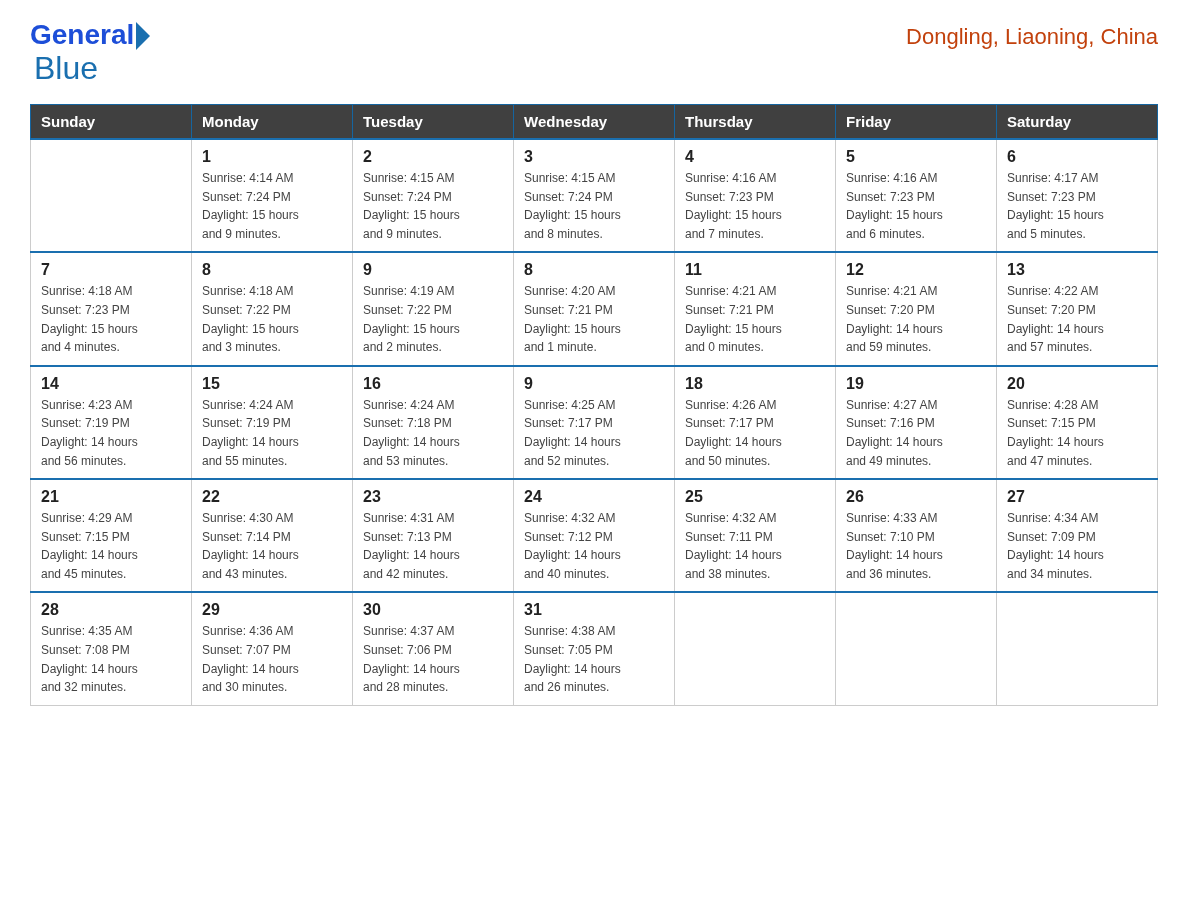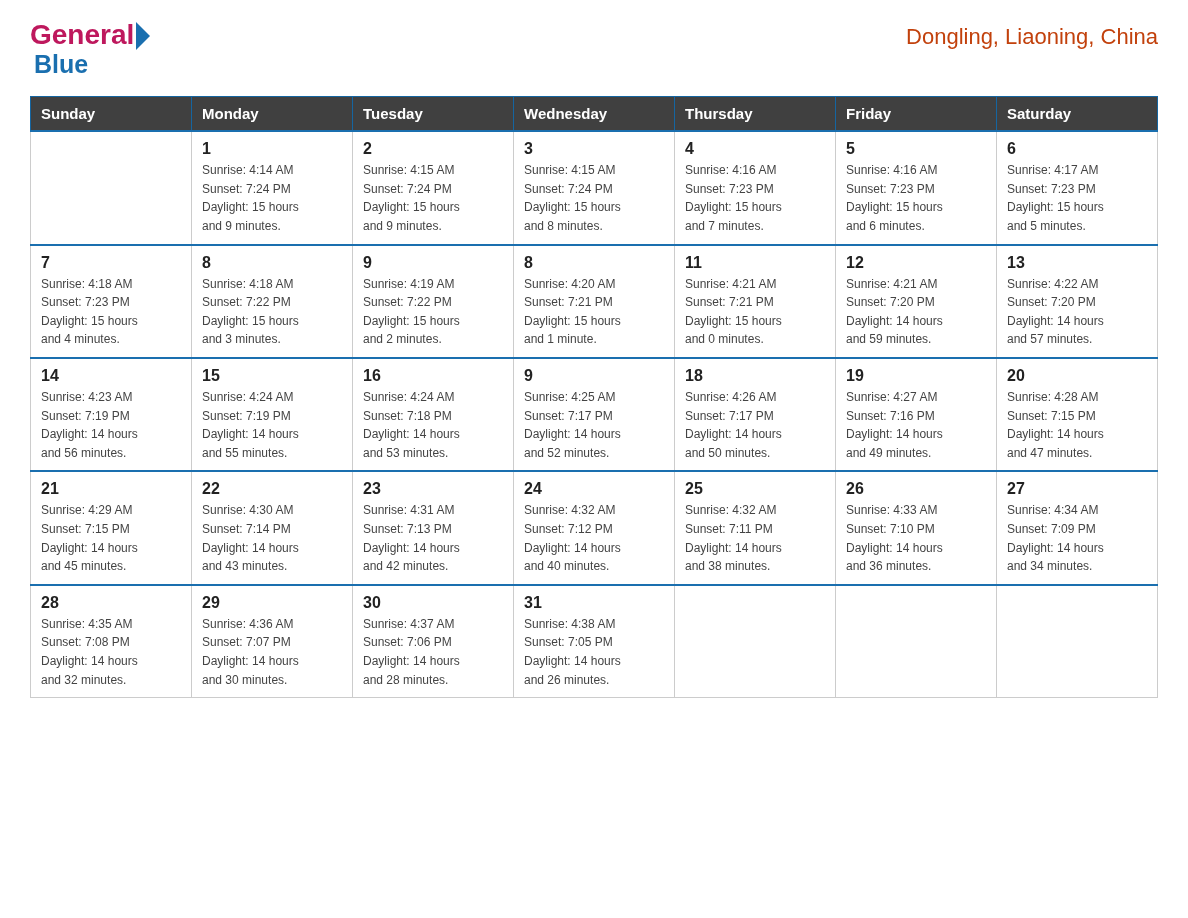--- a/index.html
+++ b/index.html
@@ -17,35 +17,35 @@
       margin-bottom: 18px;
     }
     .logo {
       display: flex;
       align-items: center;
       gap: 0;
     }
     .logo-text-general {
       font-size: 28px;
       font-weight: bold;
-      color: #be185d;
+      color: #1d4ed8;
     }
     .logo-triangle {
       width: 0;
       height: 0;
       border-left: 14px solid #1a6faf;
       border-top: 14px solid transparent;
       border-bottom: 14px solid transparent;
       display: inline-block;
       margin-left: 2px;
       margin-top: 2px;
     }
     .logo-blue {
-      font-size: 25px;
-      font-weight: bold;
+      font-size: 32px;
+      font-weight: normal;
       color: #1a6faf;
       margin-left: 2px;
     }
     .title-block {
       text-align: right;
     }
     .month-year {
       font-size: 52px;
       font-weight: normal;
       color: #222;

